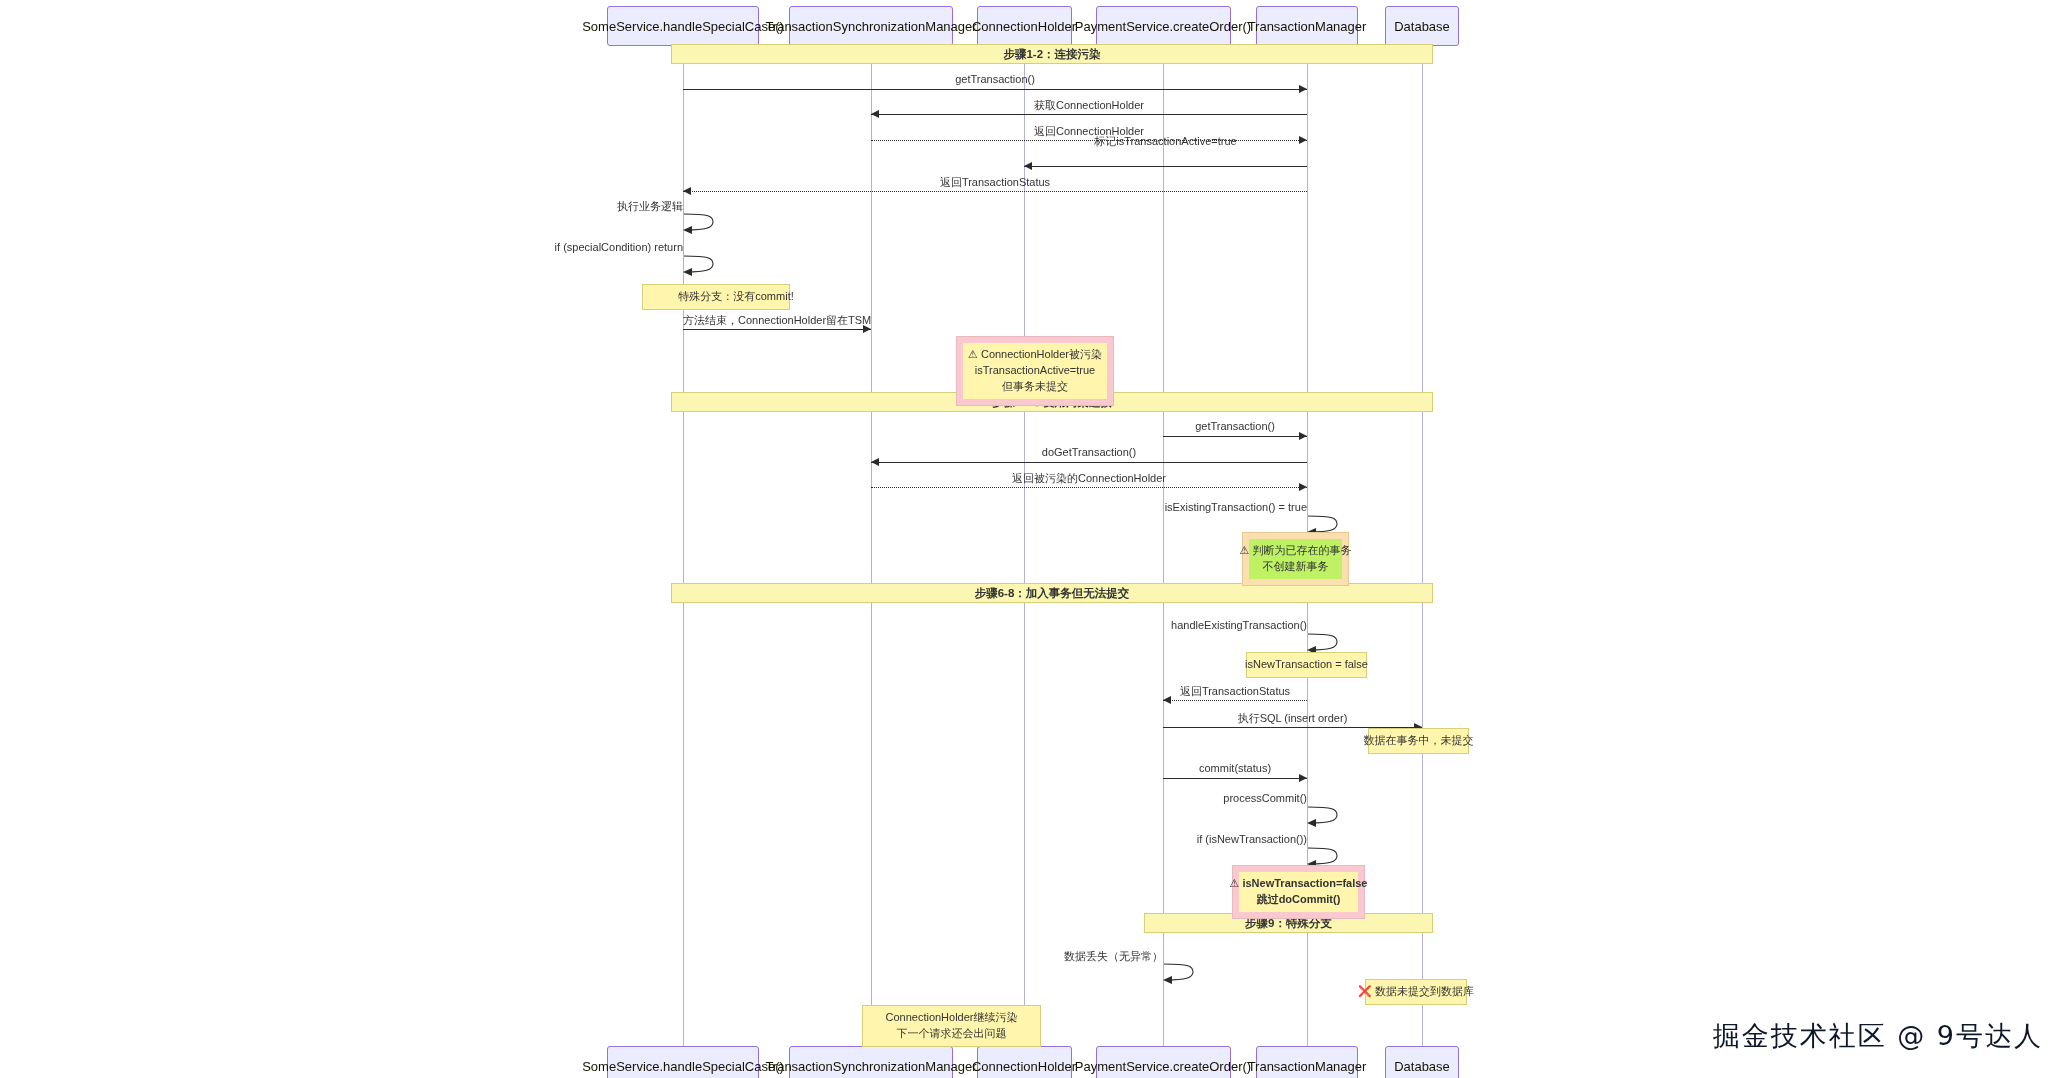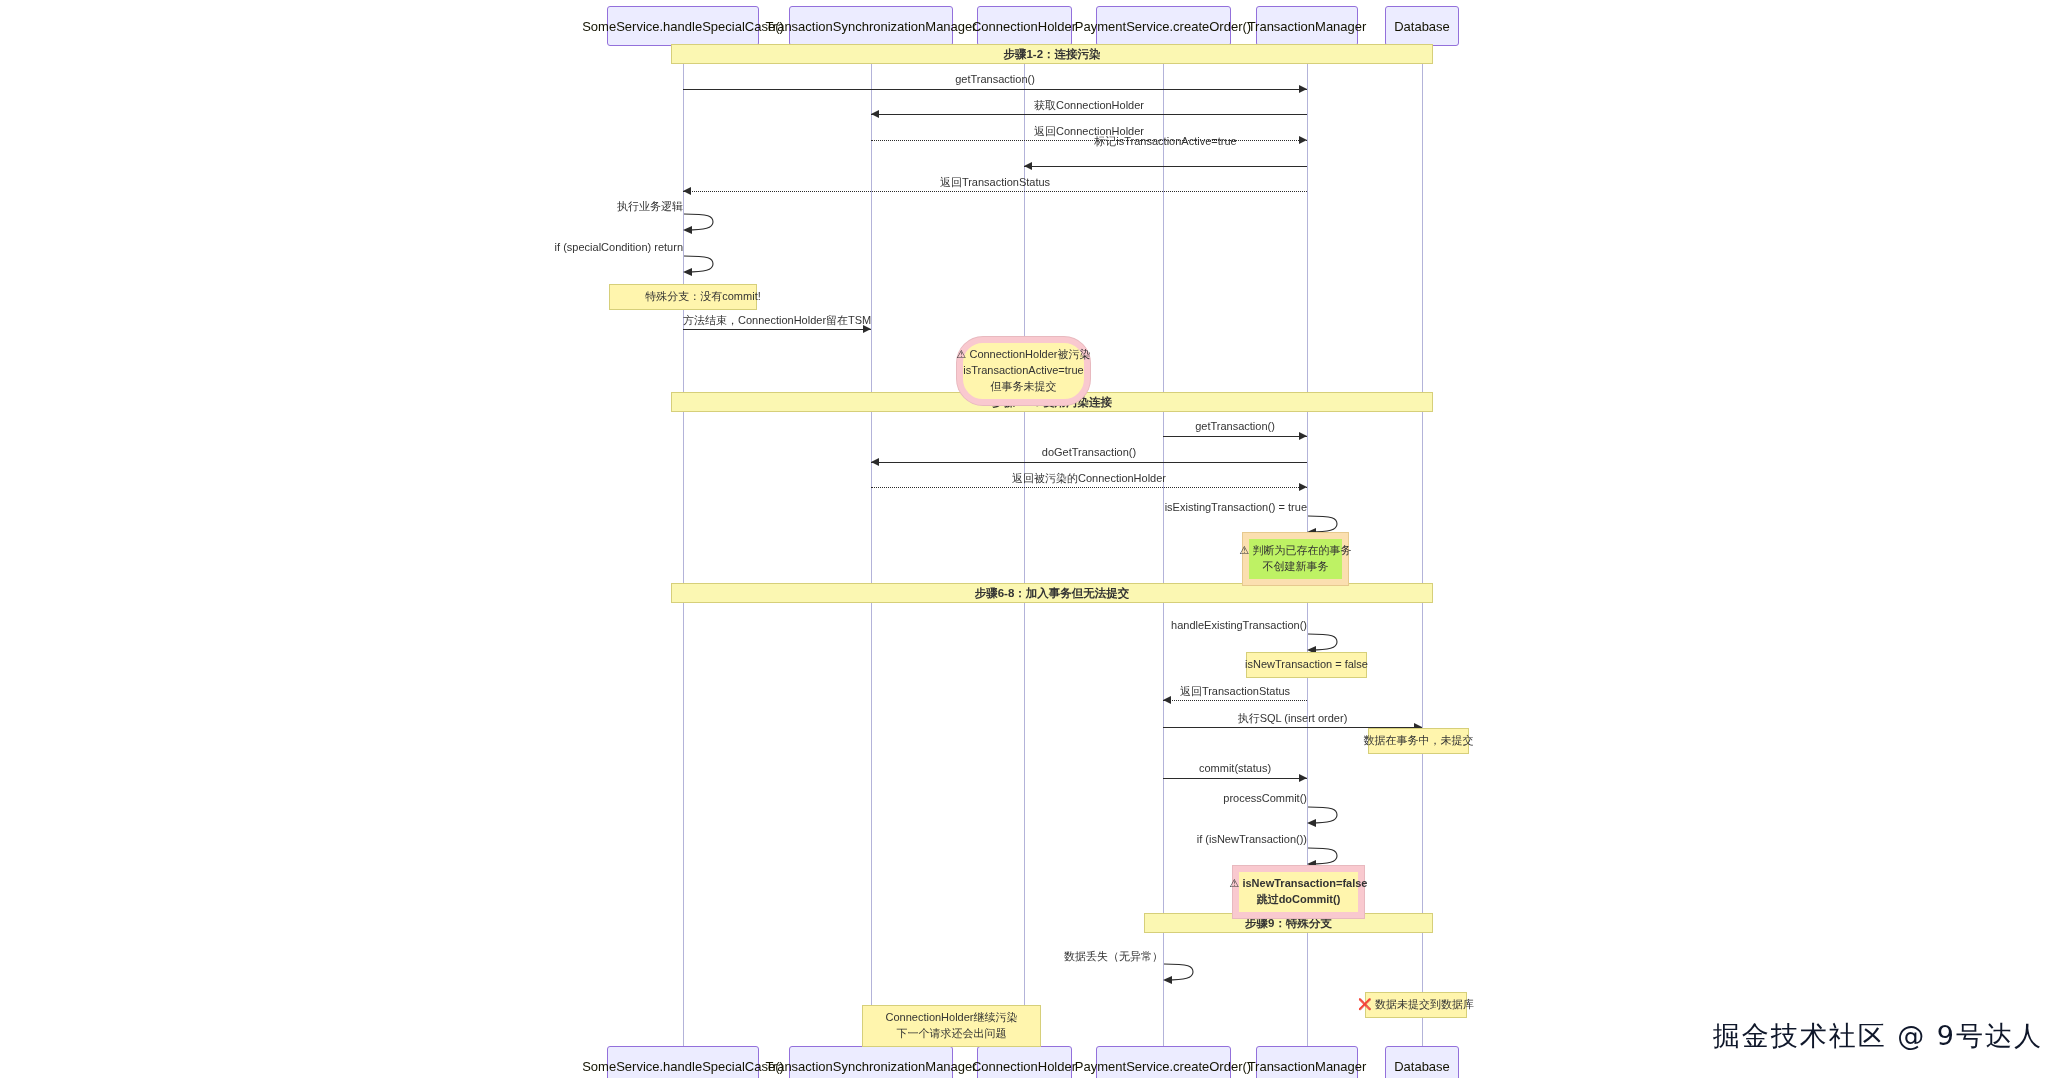--- a/index.html
+++ b/index.html
@@ -246,43 +246,43 @@
       </svg>
     </div>
     <div class="msg-label" style="left: 1157px; top: 833px; width: 150px; text-align: right; padding-right: 6px;">if (isNewTransaction())</div>
     <div class="selfloop" style="left: 1163px; top: 962px;">
       <svg width="34" height="24" viewBox="0 0 34 24">
         <path d="M1,2 C26,2 30,4 30,10 C30,16 22,18 3,18" fill="none" stroke="#2b2b2b" stroke-width="1.1"></path>
         <polygon points="9,14 0,18 9,22" fill="#2b2b2b"></polygon>
       </svg>
     </div>
     <div class="msg-label" style="left: 1013px; top: 949px; width: 150px; text-align: right; padding-right: 6px;">数据丢失（无异常）</div>
-    <div class="note" style="left: 609px; top: 284px; width: 148px; min-height: 24px; padding-left: 48px;">
+    <div class="note" style="left: 642px; top: 284px; width: 148px; min-height: 24px; padding-left: 48px;">
       <span class="ln">特殊分支：没有commit!</span>
     </div>
-    <div class="note danger" style="left: 957px; top: 337px; width: 133px; min-height: 52px; border-radius: 26px;">
+    <div class="note danger" style="left: 957px; top: 337px; width: 156px; min-height: 52px;">
       <span class="ln">⚠ ConnectionHolder被污染</span>
       <span class="ln">isTransactionActive=true</span>
       <span class="ln">但事务未提交</span>
     </div>
     <div class="note warn" style="left: 1243px; top: 533px; width: 105px; min-height: 42px;">
       <span class="ln">⚠ 判断为已存在的事务</span>
       <span class="ln">不创建新事务</span>
     </div>
     <div class="note" style="left: 1246px; top: 652px; width: 121px; min-height: 24px;">
       <span class="ln">isNewTransaction = false</span>
     </div>
     <div class="note" style="left: 1368px; top: 728px; width: 101px; min-height: 24px;">
       <span class="ln">数据在事务中，未提交</span>
     </div>
     <div class="note danger" style="left: 1233px; top: 866px; width: 131px; min-height: 40px;">
       <span class="ln b">⚠ isNewTransaction=false</span>
       <span class="ln b">跳过doCommit()</span>
     </div>
-    <div class="note" style="left: 1365px; top: 979px; width: 102px; min-height: 24px; margin-top: 13px;">
+    <div class="note" style="left: 1365px; top: 979px; width: 102px; min-height: 24px;">
       <span class="ln">❌ 数据未提交到数据库</span>
     </div>
     <div class="note" style="left: 862px; top: 1005px; width: 179px; min-height: 36px;">
       <span class="ln">ConnectionHolder继续污染</span>
       <span class="ln">下一个请求还会出问题</span>
     </div>
   </div>
 <div id="watermark">掘金技术社区 @ 9号达人</div>
 
 </body></html>

